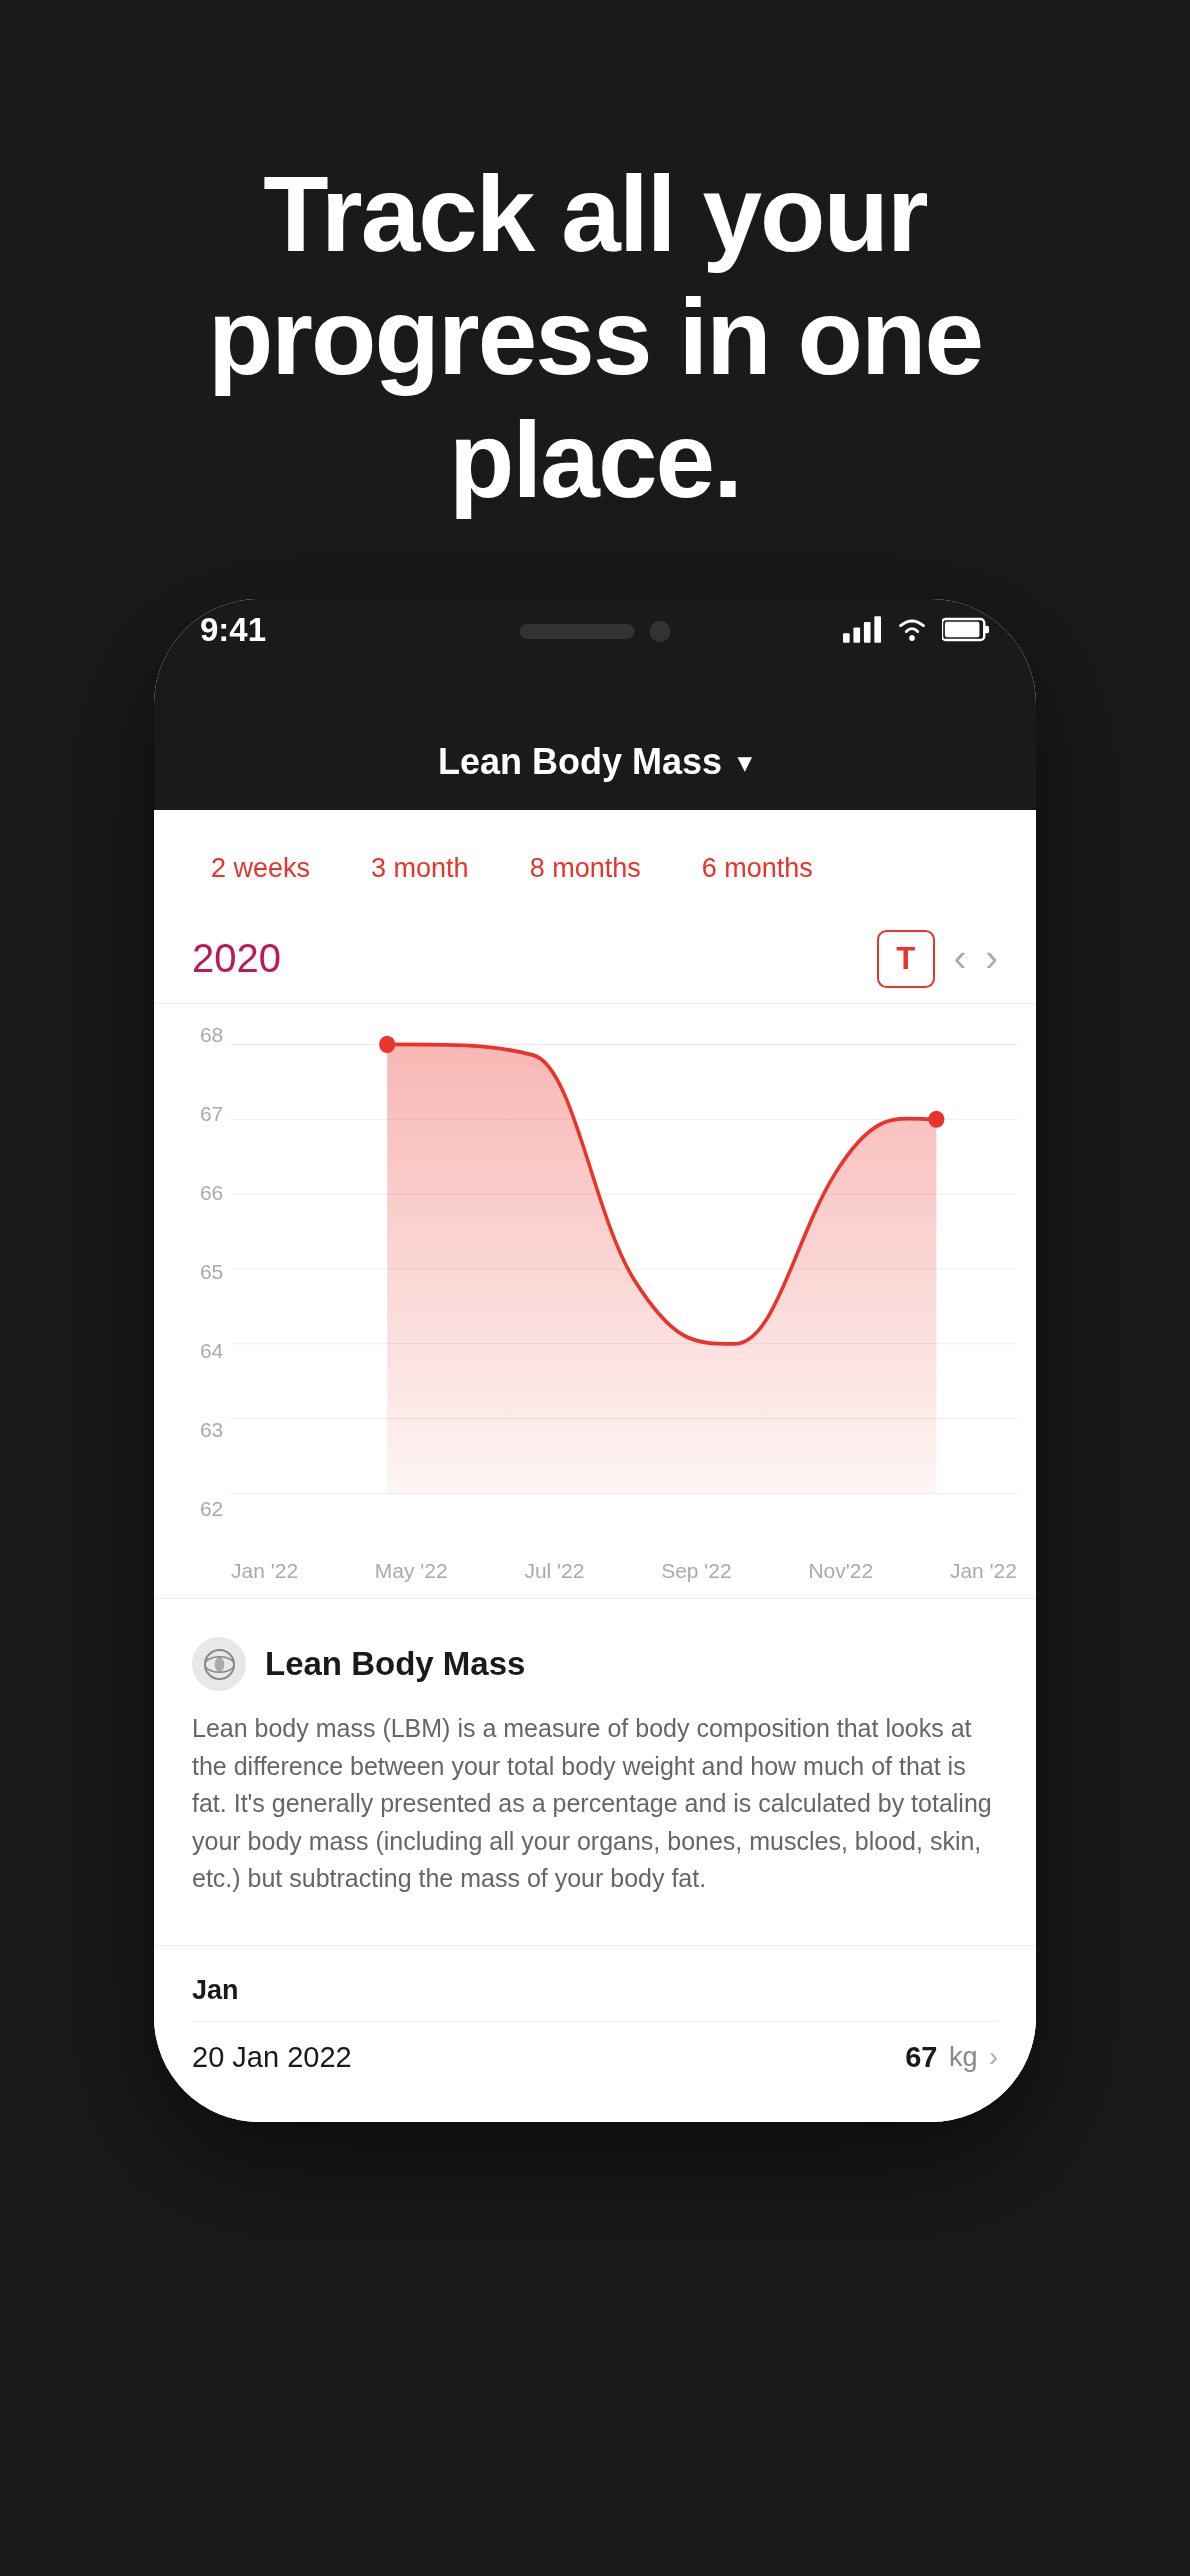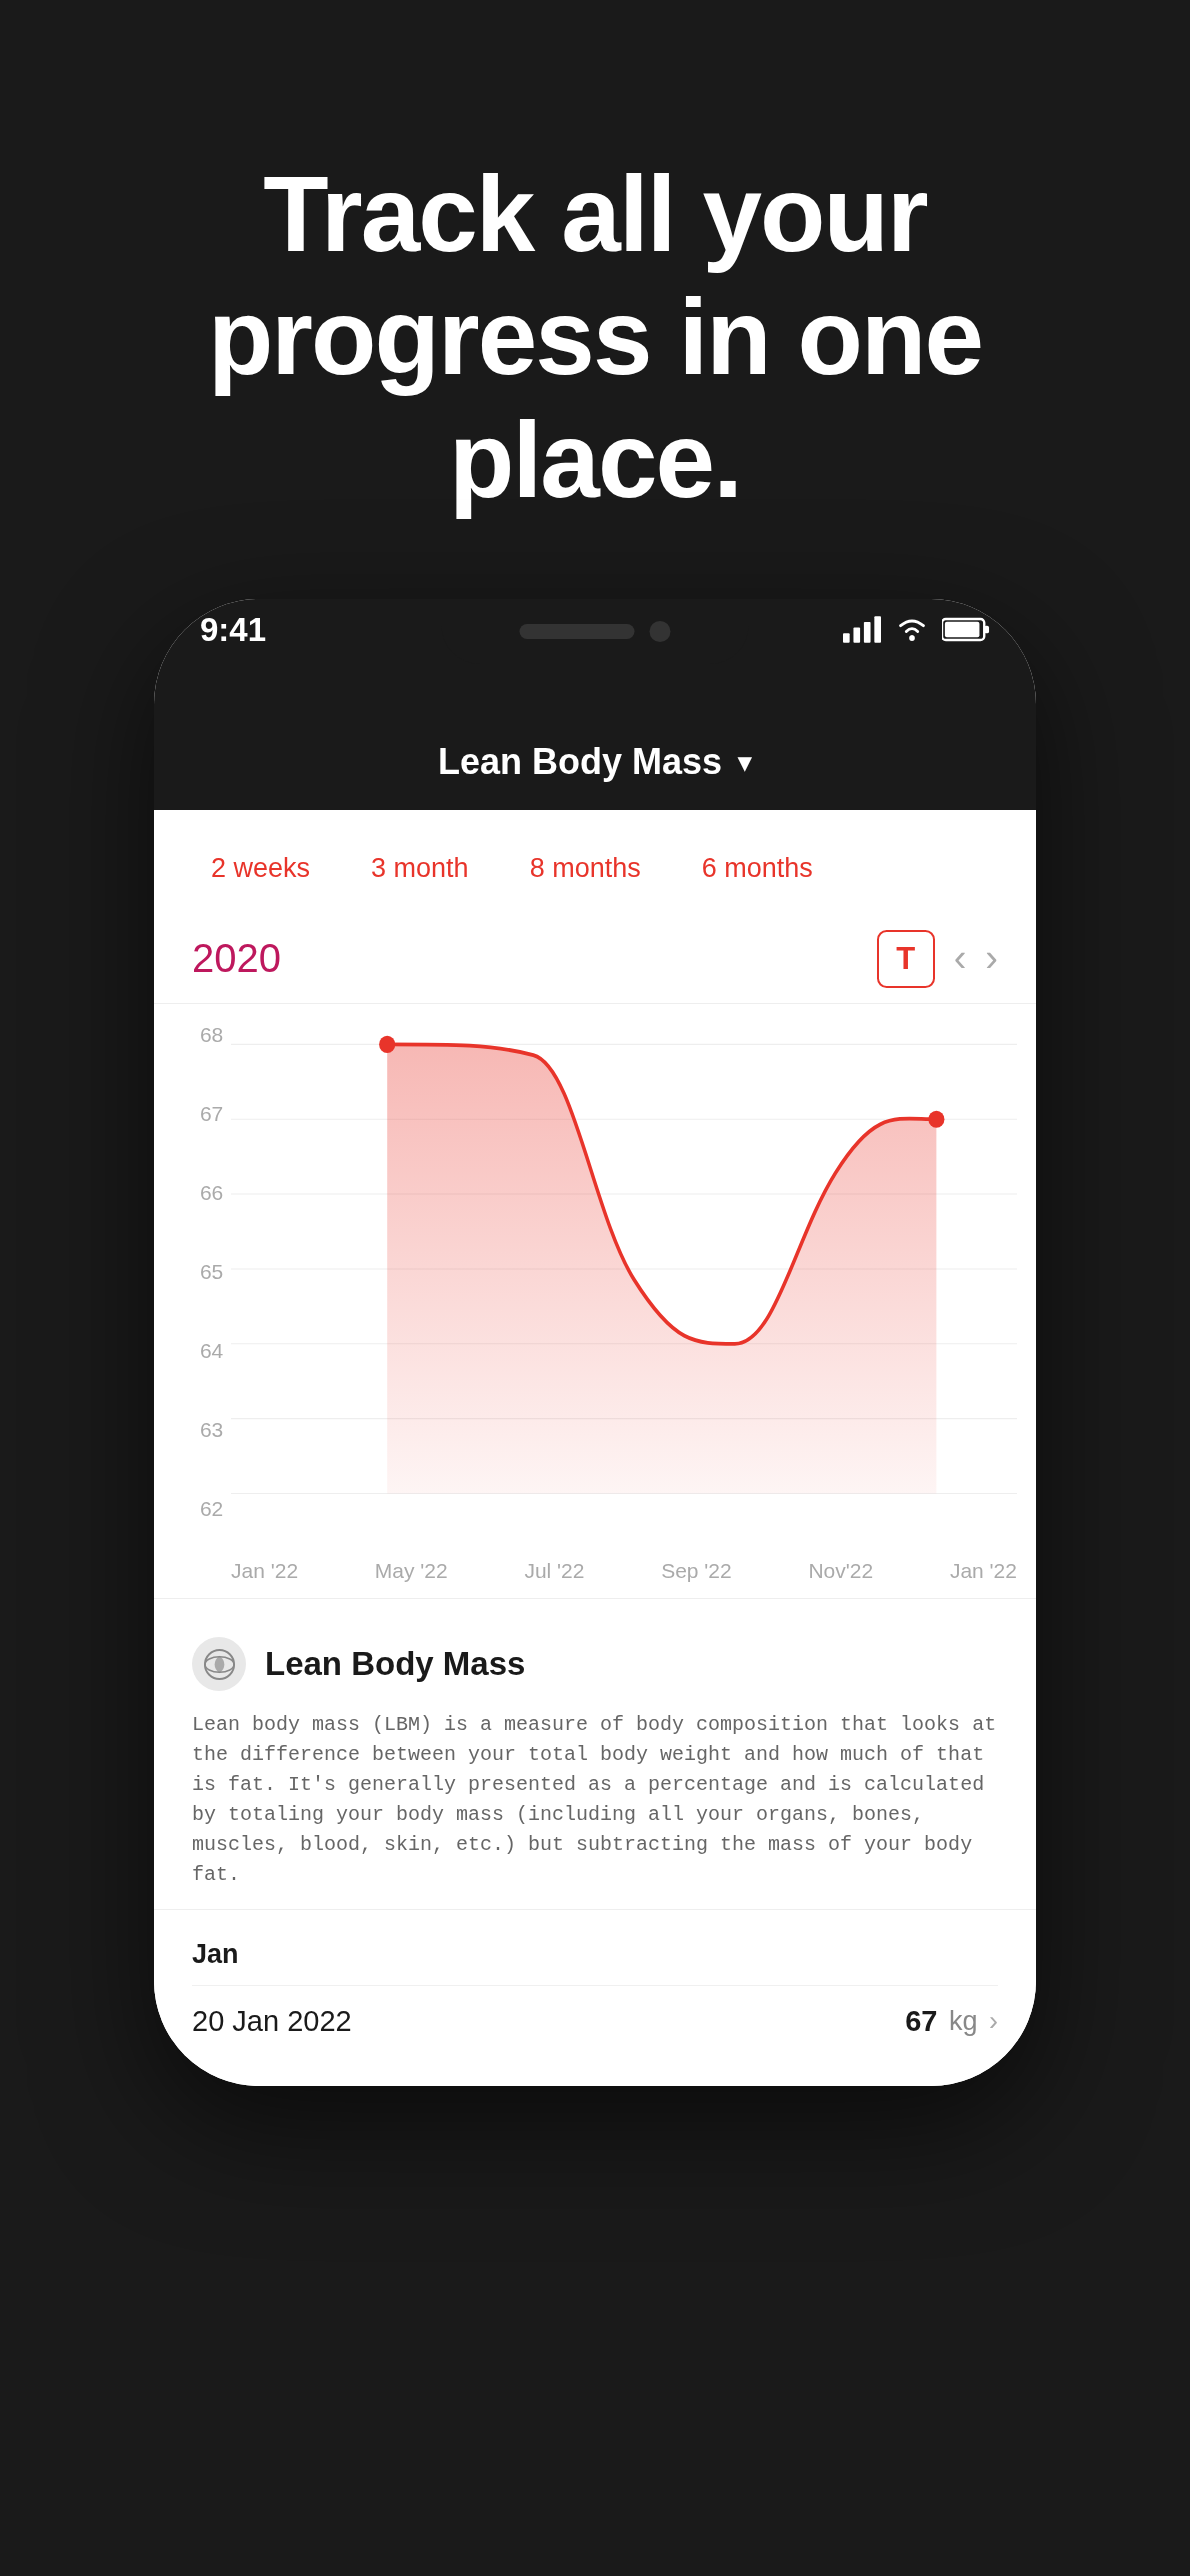--- a/index.html
+++ b/index.html
@@ -264,30 +264,30 @@
       font-size: 27px;
     }
 
     .info-title {
       font-size: 33px;
       font-weight: 600;
       color: #1a1a1a;
     }
 
     .info-desc {
-      font-size: 20px;
+      font-size: 25px;
       color: #666666;
       line-height: 1.5;
-      font-family: Liberation Mono, monospace;
     }
 
     
     .data-section {
       padding: 29px 38px;
       border-top: 1px solid #eeeeee;
+      margin-top: 28px;
     }
 
     .data-month-label {
       font-size: 27px;
       font-weight: 600;
       color: #1a1a1a;
       margin-bottom: 15.3px;
     }
 
     .data-row {

